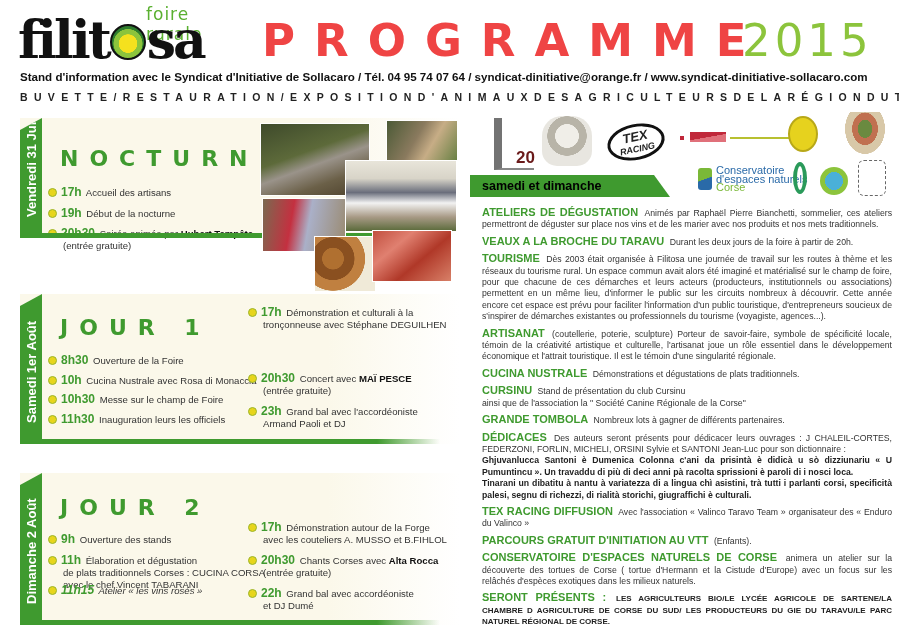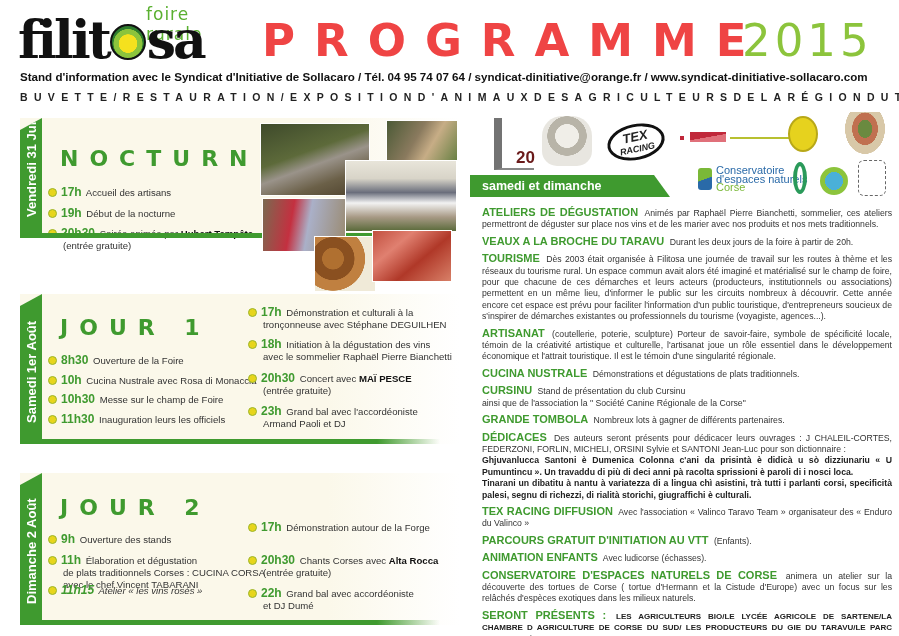--- a/index.html
+++ b/index.html
@@ -33,21 +33,21 @@
   #panel-jour1 { top: 294px; height: 150px; }
   #panel-jour2 { top: 473px; height: 152px; }
 
   .photos { position: absolute; left: 250px; top: 118px; width: 210px; height: 175px; }
   .photo { position: absolute; border: 1px solid #fff; }
 
   
   .sponsors { position: absolute; left: 480px; top: 112px; width: 410px; height: 88px; }
   .sp { position: absolute; }
   .band { position: absolute; left: 470px; top: 175px; width: 200px; height: 22px; background: #3f9a2f; clip-path: polygon(0 0, 92% 0, 100% 100%, 0 100%); }
-  .band span { position: absolute; left: 12px; top: 4px; font-size: 12.5px; font-weight: bold; color: #ffffff; }
+  .band span { position: absolute; left: 12px; top: 4px; font-size: 12.5px; font-weight: bold; color: #000000; }
 
   .events { position: absolute; left: 482px; top: 207px; width: 410px; }
   .ev { font-size: 8.7px; line-height: 11.4px; color: #333; margin-bottom: 5px; text-align: justify; }
   .ev .head { font-size: 11px; font-weight: bold; color: #3f9a2f; margin-right: 3px; }
   .ev .bold { font-weight: bold; color: #222; }
   .ev .caps { font-weight: bold; color: #222; font-size: 8px; }
 </style>
 </head>
 <body>
 
@@ -86,36 +86,35 @@
   <div class="side-tab">
       <span>Samedi 1er Août</span>
     </div>
   <div class="day-title" style="left:40px; top:21px;">JOUR 1</div>
   <div class="item" style="left:28px; top:60px;"><span class="bullet"></span><span class="time">8h30</span> <span>Ouverture de la Foire</span></div>
   <div class="item" style="left:28px; top:80px;"><span class="bullet"></span><span class="time">10h</span> <span>Cucina Nustrale avec Rosa di Monaccia</span></div>
   <div class="item" style="left:28px; top:99px;"><span class="bullet"></span><span class="time">10h30</span> <span>Messe sur le champ de Foire</span></div>
   <div class="item" style="left:28px; top:119px;"><span class="bullet"></span><span class="time">11h30</span> <span>Inauguration leurs les officiels</span></div>
 
   <div class="item" style="left:228px; top:12px;"><span class="bullet"></span><span class="time">17h</span> <span>Démonstration et culturali à la</span><span class="cont">tronçonneuse avec Stéphane DEGUILHEN</span></div>
-  <div class="item" style="left:228px; top:44px;"><span class="bullet"></span><span class="time">18h</span> <span>Initiation à la dégustation des vins</span><span class="cont">avec le sommelier Raphaël Pierre Bianchetti</span></div>
   <div class="item" style="left:228px; top:78px;"><span class="bullet"></span><span class="time">20h30</span> <span>Concert avec</span> <span class="hl">MAÏ PESCE</span><span class="cont">(entrée gratuite)</span></div>
   <div class="item" style="left:228px; top:111px;"><span class="bullet"></span><span class="time">23h</span> <span>Grand bal avec l'accordéoniste</span><span class="cont">Armand Paoli et DJ</span></div>
   <div class="shadow-bar"></div>
 </div>
 
 <div class="panel" id="panel-jour2">
   <div class="side-tab">
       <span>Dimanche 2 Août</span>
     </div>
   <div class="day-title" style="left:40px; top:22px;">JOUR 2</div>
   <div class="item" style="left:28px; top:60px;"><span class="bullet"></span><span class="time">9h</span> <span>Ouverture des stands</span></div>
   <div class="item" style="left:28px; top:81px;"><span class="bullet"></span><span class="time">11h</span> <span>Élaboration et dégustation</span><span class="cont">de plats traditionnels Corses : CUCINA CORSA</span><span class="cont">avec le chef Vincent TABARANI</span></div>
   <div class="item" style="left:28px; top:111px;font-style:italic;"><span class="bullet"></span><span class="time">11h15</span> <span>Atelier « les vins rosés »</span></div>
 
-  <div class="item" style="left:228px; top:48px;"><span class="bullet"></span><span class="time">17h</span> <span>Démonstration autour de la Forge</span></div>
+  <div class="item" style="left:228px; top:48px;"><span class="bullet"></span><span class="time">17h</span> <span>Démonstration autour de la Forge</span><span class="cont">avec les couteliers A. MUSSO et B.FIHLOL</span></div>
   <div class="item" style="left:228px; top:81px;"><span class="bullet"></span><span class="time">20h30</span> <span>Chants Corses avec</span> <span class="hl">Alta Rocca</span><span class="cont">(entrée gratuite)</span></div>
   <div class="item" style="left:228px; top:114px;"><span class="bullet"></span><span class="time">22h</span> <span>Grand bal avec accordéoniste</span><span class="cont">et DJ Dumé</span></div>
   <div class="shadow-bar"></div>
 </div>
 
 <div class="sponsors">
   <div class="sp" style="left:14px; top:6px; width:40px; height:52px; border-left:8px solid #737373; border-bottom:2px solid #888;">
     <span style="position:absolute; left:14px; top:30px; font-size:17px; font-weight:bold; color:#6a1a1a;">20</span>
   </div>
   <div class="sp" style="left:62px; top:4px; width:50px; height:50px; border-radius:40% 40% 30% 30%; background: radial-gradient(circle at 50% 40%,#f0eee8 0 30%,#b8b4a8 31% 50%,#e8e6e0 51% 100%);"></div>
@@ -151,16 +150,15 @@
   <p class="ev"><span class="head">ATELIERS DE DÉGUSTATION</span> <span>Animés par Raphaël Pierre Bianchetti, sommelier, ces ateliers permettront de déguster sur place nos vins et de les marier avec nos produits et nos mets traditionnels.</span></p>
   <p class="ev"><span class="head">VEAUX A LA BROCHE DU TARAVU</span> <span>Durant les deux jours de la foire à partir de 20h.</span></p>
   <p class="ev"><span class="head">TOURISME</span> <span>Dès 2003 était organisée à Filitosa une journée de travail sur les routes à thème et les réseaux du tourisme rural. Un espace commun avait alors été imaginé et matérialisé sur le champ de foire, pour que chacune de ces démarches et leurs acteurs (producteurs, institutionnels ou associations) permettent en un même lieu, d'informer le public sur les circuits nombreux à découvrir. Cette année encore cet espace est prévu pour faciliter l'information d'un public touristique, d'entrepreneurs soucieux de s'inspirer de démarches existantes ou professionnels du tourisme (voyagiste, agences...).</span></p>
   <p class="ev"><span class="head">ARTISANAT</span> <span>(coutellerie, poterie, sculpture) Porteur de savoir-faire, symbole de spécificité locale, témoin de la créativité artistique et culturelle, l'artisanat joue un rôle essentiel dans le développement économique et l'attrait touristique. Il est le témoin d'une singularité régionale.</span></p>
   <p class="ev"><span class="head">CUCINA NUSTRALE</span> <span>Démonstrations et dégustations de plats traditionnels.</span></p>
   <p class="ev"><span class="head">CURSINU</span> <span>Stand de présentation du club Cursinu</span><br><span>ainsi que de l'association la " Société Canine Régionale de la Corse"</span></p>
   <p class="ev"><span class="head">GRANDE TOMBOLA</span> <span>Nombreux lots à gagner de différents partenaires.</span></p>
   <p class="ev"><span class="head">DÉDICACES</span> <span>Des auteurs seront présents pour dédicacer leurs ouvrages : J CHALEIL-CORTES, FEDERZONI, FORLIN, MICHELI, ORSINI Sylvie et SANTONI Jean-Luc pour son dictionnaire :</span><br><span class="bold">Ghjuvanlucca Santoni è Dumenica Colonna c'ani da prisintà è didicà u sò dizziunariu « U Pumuntincu ». Un travaddu di più di deci anni pà racolta sprissioni è paroli di i nosci loca.</span><br><span class="bold">Tinarani un dibatitu à nantu à variatezza di a lingua chì asistini, trà tutti i parlanti corsi, specificità palesi, segnu di richezzi, di rialità storichi, giugraffichi è culturali.</span></p>
   <p class="ev"><span class="head">TEX RACING DIFFUSION</span> <span>Avec l'association « Valinco Taravo Team » organisateur des « Enduro du Valinco »</span></p>
   <p class="ev"><span class="head">PARCOURS GRATUIT D'INITIATION AU VTT</span> <span>(Enfants).</span></p>
-  <p class="ev"><span class="head">ANIMATION ENFANTS</span> <span>Avec ludicorse (échasses).</span></p>
   <p class="ev"><span class="head">CONSERVATOIRE D'ESPACES NATURELS DE CORSE</span> <span>animera un atelier sur la découverte des tortues de Corse ( tortue d'Hermann et la Cistude d'Europe) avec un focus sur les relâchés d'espèces exotiques dans les milieux naturels.</span></p>
   <p class="ev"><span class="head">SERONT PRÉSENTS :</span> <span class="caps">LES AGRICULTEURS BIO/LE LYCÉE AGRICOLE DE SARTENE/LA CHAMBRE D AGRICULTURE DE CORSE DU SUD/ LES PRODUCTEURS DU GIE DU TARAVU/LE PARC NATUREL RÉGIONAL DE CORSE.</span></p>
 </div>
 
 </body></html>

